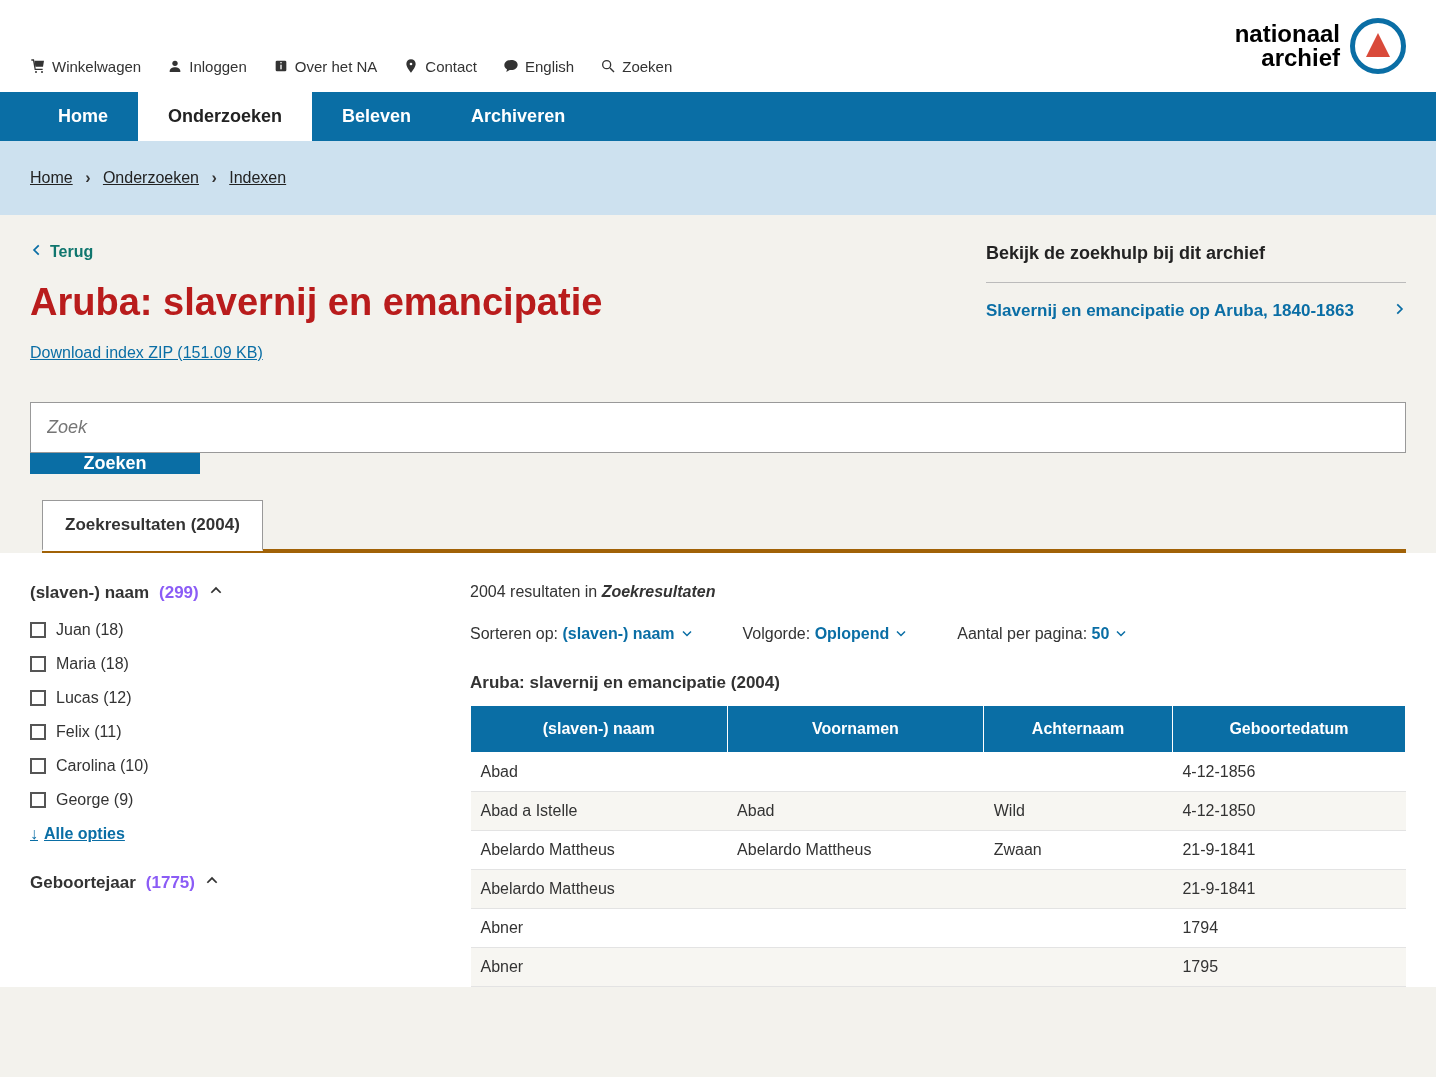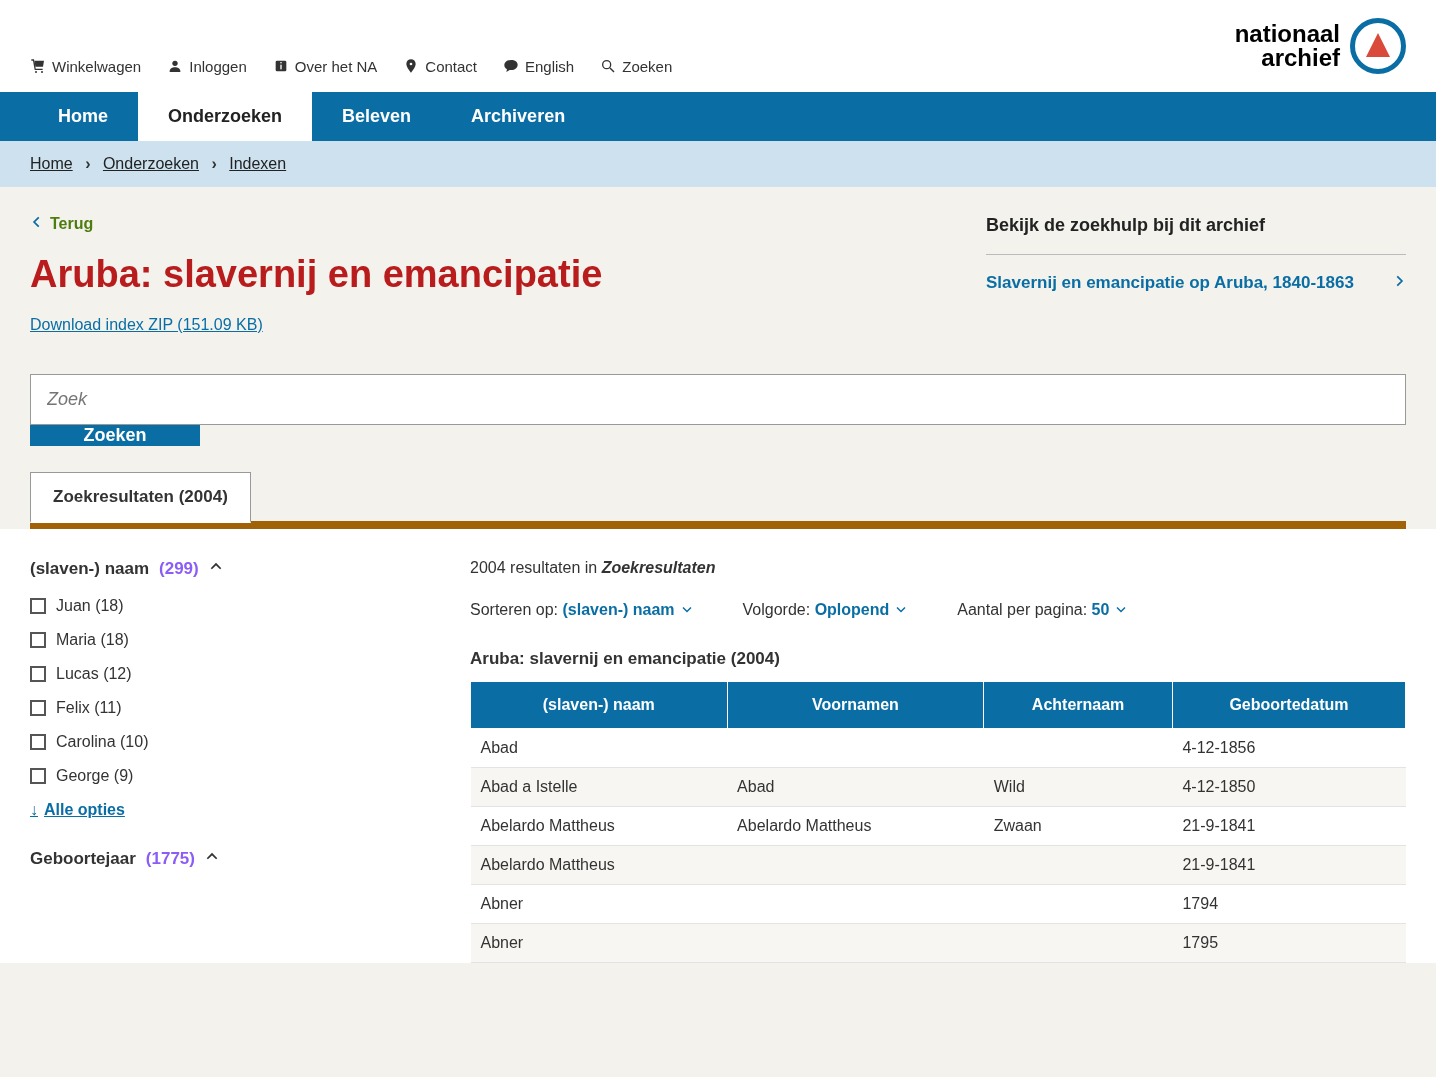--- a/index.html
+++ b/index.html
@@ -69,35 +69,35 @@
   font-size: 18px;
   font-weight: 600;
   text-decoration: none;
 }
 .main-nav a.active {
   background: #fff;
   color: #222;
 }
 .breadcrumb {
   background: #cde1ef;
-  padding: 14px 30px;
+  padding: 28px 30px;
   font-size: 16px;
 }
 .breadcrumb a { color: #222; text-decoration: underline; }
 .breadcrumb .sep { margin: 0 8px; font-weight: bold; }
 .content {
   display: flex;
   padding: 28px 30px 0 30px;
   gap: 40px;
 }
 .main-col { flex: 1; }
 .side-col { width: 420px; }
 .back-link {
   display: inline-flex; align-items: center; gap: 6px;
-  color: #4d7c0f; font-weight: 600; font-size: 16px;
+  color: #0f766e; font-weight: 600; font-size: 16px;
   text-decoration: none; margin-bottom: 20px;
 }
 h1 {
   font-size: 38px; font-weight: 700; color: #b91c1c; margin-bottom: 20px;
 }
 .period { font-size: 16px; margin-bottom: 24px; }
 .download { color: #0a6ea5; text-decoration: underline; font-size: 16px; }
 .side-title { font-size: 18px; font-weight: 700; color: #222; margin-bottom: 18px; }
 .side-hr { height: 1px; background: #bbb; margin-bottom: 18px; }
 .side-link {
@@ -108,21 +108,21 @@
   display: flex; margin: 40px 30px 0 30px; flex-direction: column;
 }
 .search-row input {
   flex: 1; border: 1px solid #999; padding: 14px 16px;
   font-size: 18px; font-style: italic; background: #fff;
 }
 .search-row button {
   width: 170px; background: #0a6ea5; color: #fff; border: none;
   font-size: 18px; font-weight: 600; cursor: pointer;
 }
-.tabs { margin: 24px 30px 0 30px; border-bottom: 8px solid #a16207; }
+.tabs { margin: 24px 30px 0 42px; border-bottom: 4px solid #a16207; }
 .tab {
   display: inline-block; background: #fff; border: 1px solid #999;
   border-bottom: 2px solid #fff; padding: 14px 22px; font-size: 17px;
   font-weight: 600; position: relative; top: 2px;
 }
 .results-area {
   display: flex; padding: 30px 30px 0 30px; gap: 60px; background: #fff;
 }
 .facets { width: 380px; }
 .facet-group { margin-bottom: 30px; }

